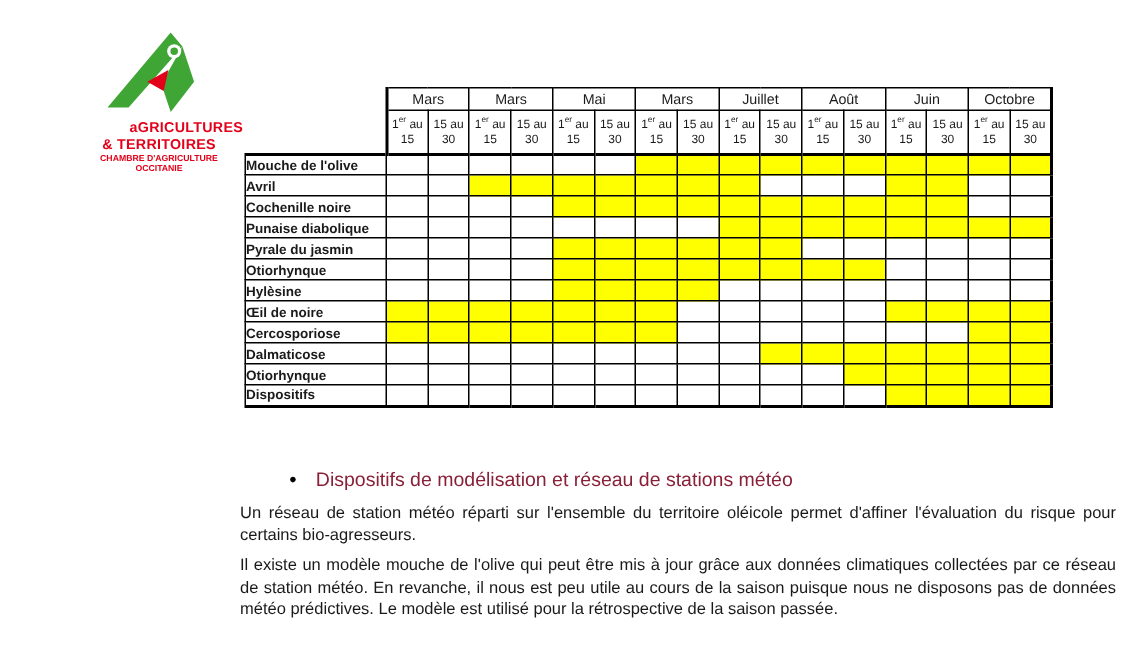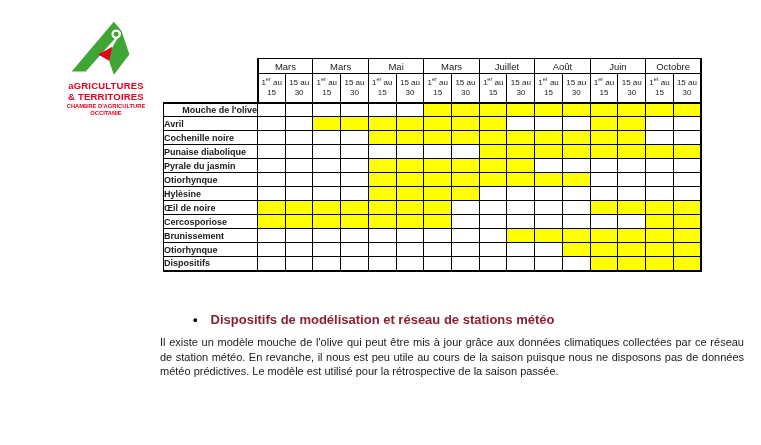--- a/index.html
+++ b/index.html
@@ -26,46 +26,46 @@
   th.month { font-size:9.5px; font-weight:normal; height:15px; text-align:center; border-top-width:2px; }
   th.month.first { border-left-width:2px; }
   th.month.last  { border-right-width:2px; }
   th.sub { font-size:8px; font-weight:normal; height:29px; text-align:center; line-height:9.5px;
            vertical-align:middle; border-bottom-width:2px; }
   th.sub.first { border-left-width:2px; }
   th.sub.last  { border-right-width:2px; }
   th.sub sup { font-size:5.5px; vertical-align:super; line-height:0; }
   th.rowlabel { font-size:9px; font-weight:bold; text-align:left; padding:0 0 0 3px;
                 height:14px; border-left-width:2px; white-space:nowrap; overflow:hidden; }
-  tr.first-row th.rowlabel, tr.first-row td { border-top-width:2px;text-align:right; }
+  tr.first-row th.rowlabel, tr.first-row td { border-top-width:2px; }
   tr.last-row th.rowlabel, tr.last-row td { border-bottom-width:2px; }
   td.period { height:14px; }
   td.period.lastcol { border-right-width:2px; }
 
   
   .text-area { position:absolute; left:160px; top:312px; width:584px; }
   .heading-line { display:flex; align-items:baseline; margin-bottom:8px; }
   .bullet { font-size:13px; font-weight:bold; color:#000; margin-left:33px; margin-right:13px; }
-  .heading-text { font-size:13px; font-weight:bold; }
+  .heading-text { font-size:13px; font-weight:normal; }
   .para { font-size:11px; line-height:14.6px; text-align:justify; margin-bottom:6px; }
 </style>
 </head>
 <body>
 
 <div class="page">
 
   <div class="logo">
     <svg width="78" height="58" viewBox="0 0 100 74">
       <polygon points="6,66 60,2 70,14 24,66" fill="#3fa535"></polygon>
       <polygon points="70,14 80,44 60,70 52,46" fill="#3fa535"></polygon>
       <circle cx="63" cy="18" r="6" fill="#ffffff"></circle>
       <circle cx="63" cy="18" r="3.2" fill="#3fa535"></circle>
       <polygon points="40,44 58,34 54,52" fill="#e2001a"></polygon>
     </svg>
-    <div class="logo-l1" style="color: rgb(226, 0, 26);">aGRICULTURES</div>
+    <div class="logo-l1" style="color: rgb(226, 0, 26); text-align: right;">aGRICULTURES</div>
     <div class="logo-l2" style="color: rgb(226, 0, 26);">&amp; TERRITOIRES</div>
     <div class="logo-l3" style="color: rgb(226, 0, 26);">CHAMBRE D'AGRICULTURE</div>
     <div class="logo-l4" style="color: rgb(226, 0, 26);">OCCITANIE</div>
   </div>
 
   <div class="table-area">
     <table class="obs">
       <colgroup>
         <col class="labelcol">
       <col>
@@ -306,21 +306,21 @@
             <td class="period"></td>
             <td class="period"></td>
             <td class="period"></td>
             <td class="period"></td>
             <td class="period"></td>
             <td class="period"></td>
             <td class="period" style="background: rgb(255, 255, 0);"></td>
             <td class="period lastcol" style="background: rgb(255, 255, 0);"></td>
           </tr>
           <tr class="">
-            <th class="rowlabel">Brunissement</th>
+            <th class="rowlabel">Dalmaticose</th>
             <td class="period"></td>
             <td class="period"></td>
             <td class="period"></td>
             <td class="period"></td>
             <td class="period"></td>
             <td class="period"></td>
             <td class="period"></td>
             <td class="period"></td>
             <td class="period"></td>
             <td class="period" style="background: rgb(255, 255, 0);"></td>
@@ -371,16 +371,17 @@
           </tr>
         </tbody>
     </table>
   </div>
 
   <div class="text-area">
     <div class="heading-line">
       <span class="bullet">•</span>
       <span class="heading-text" style="color: rgb(138, 32, 56);">Dispositifs de modélisation et réseau de stations météo</span>
     </div>
+    <p class="para">Un réseau de station météo réparti sur l'ensemble du territoire oléicole permet d'affiner l'évaluation du risque pour certains bio-agresseurs.</p>
     <p class="para">Il existe un modèle mouche de l'olive qui peut être mis à jour grâce aux données climatiques collectées par ce réseau de station météo. En revanche, il nous est peu utile au cours de la saison puisque nous ne disposons pas de données météo prédictives. Le modèle est utilisé pour la rétrospective de la saison passée.</p>
   </div>
 
 </div>
 
 </body></html>

